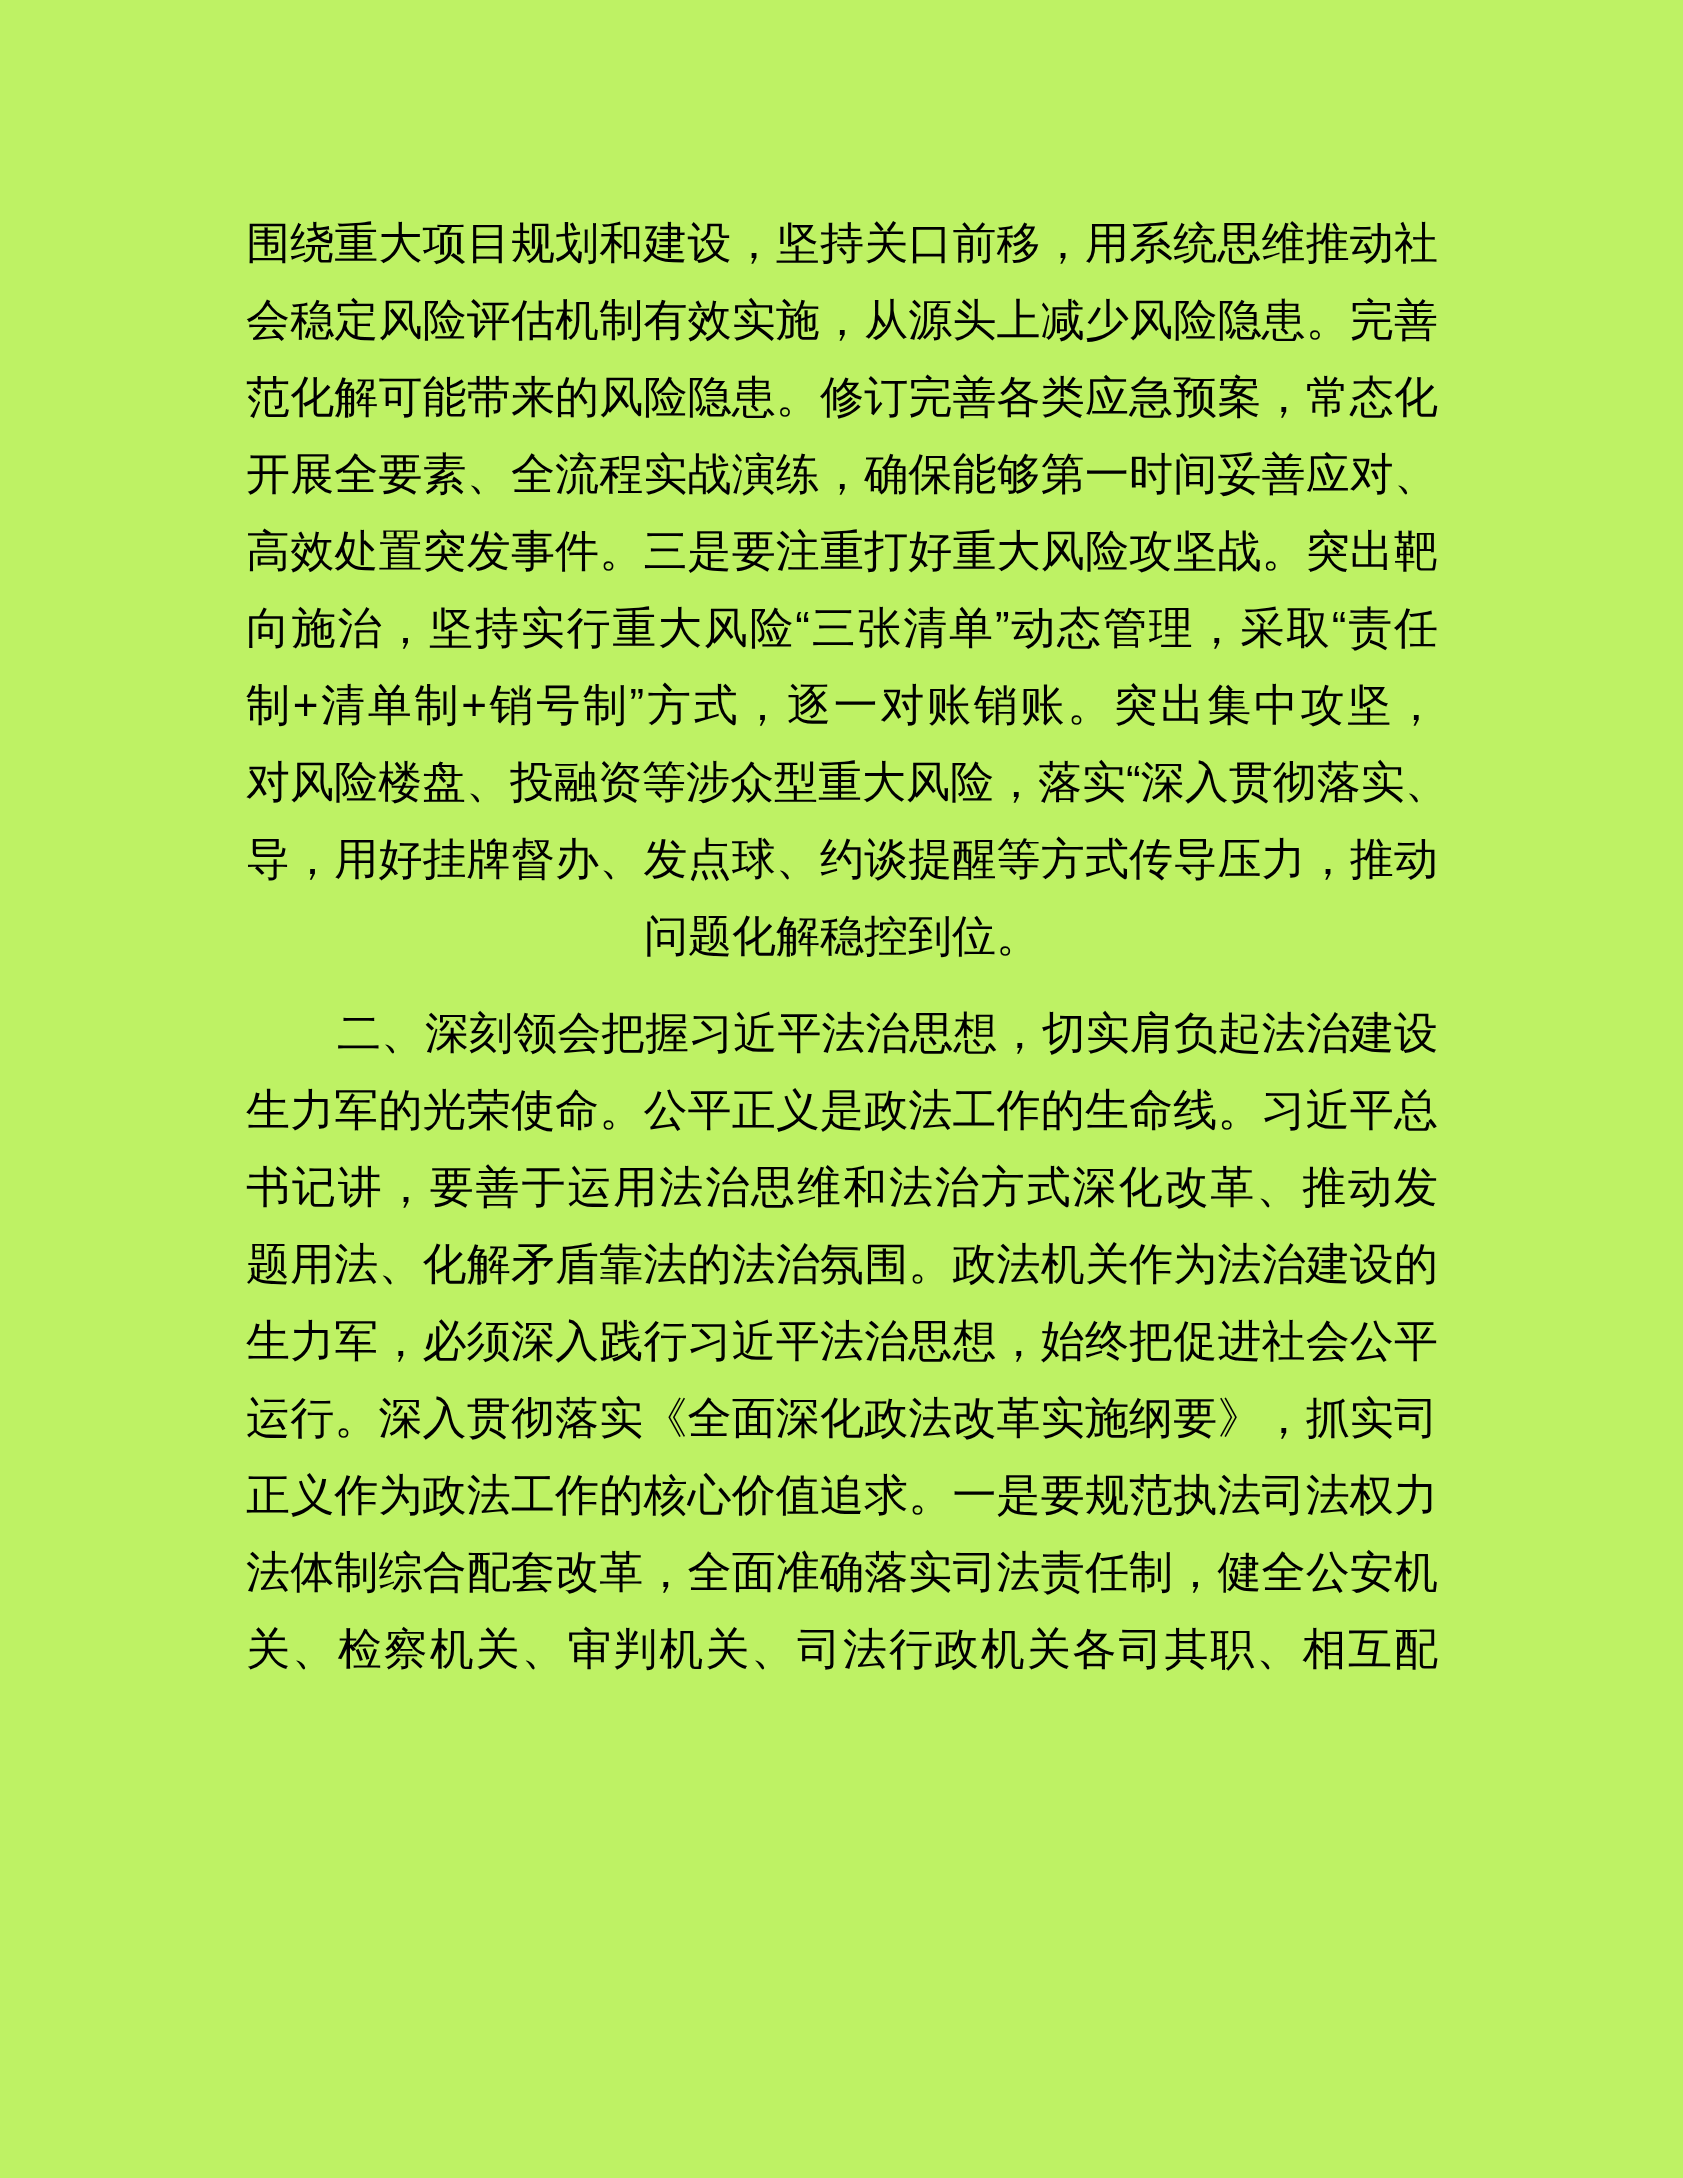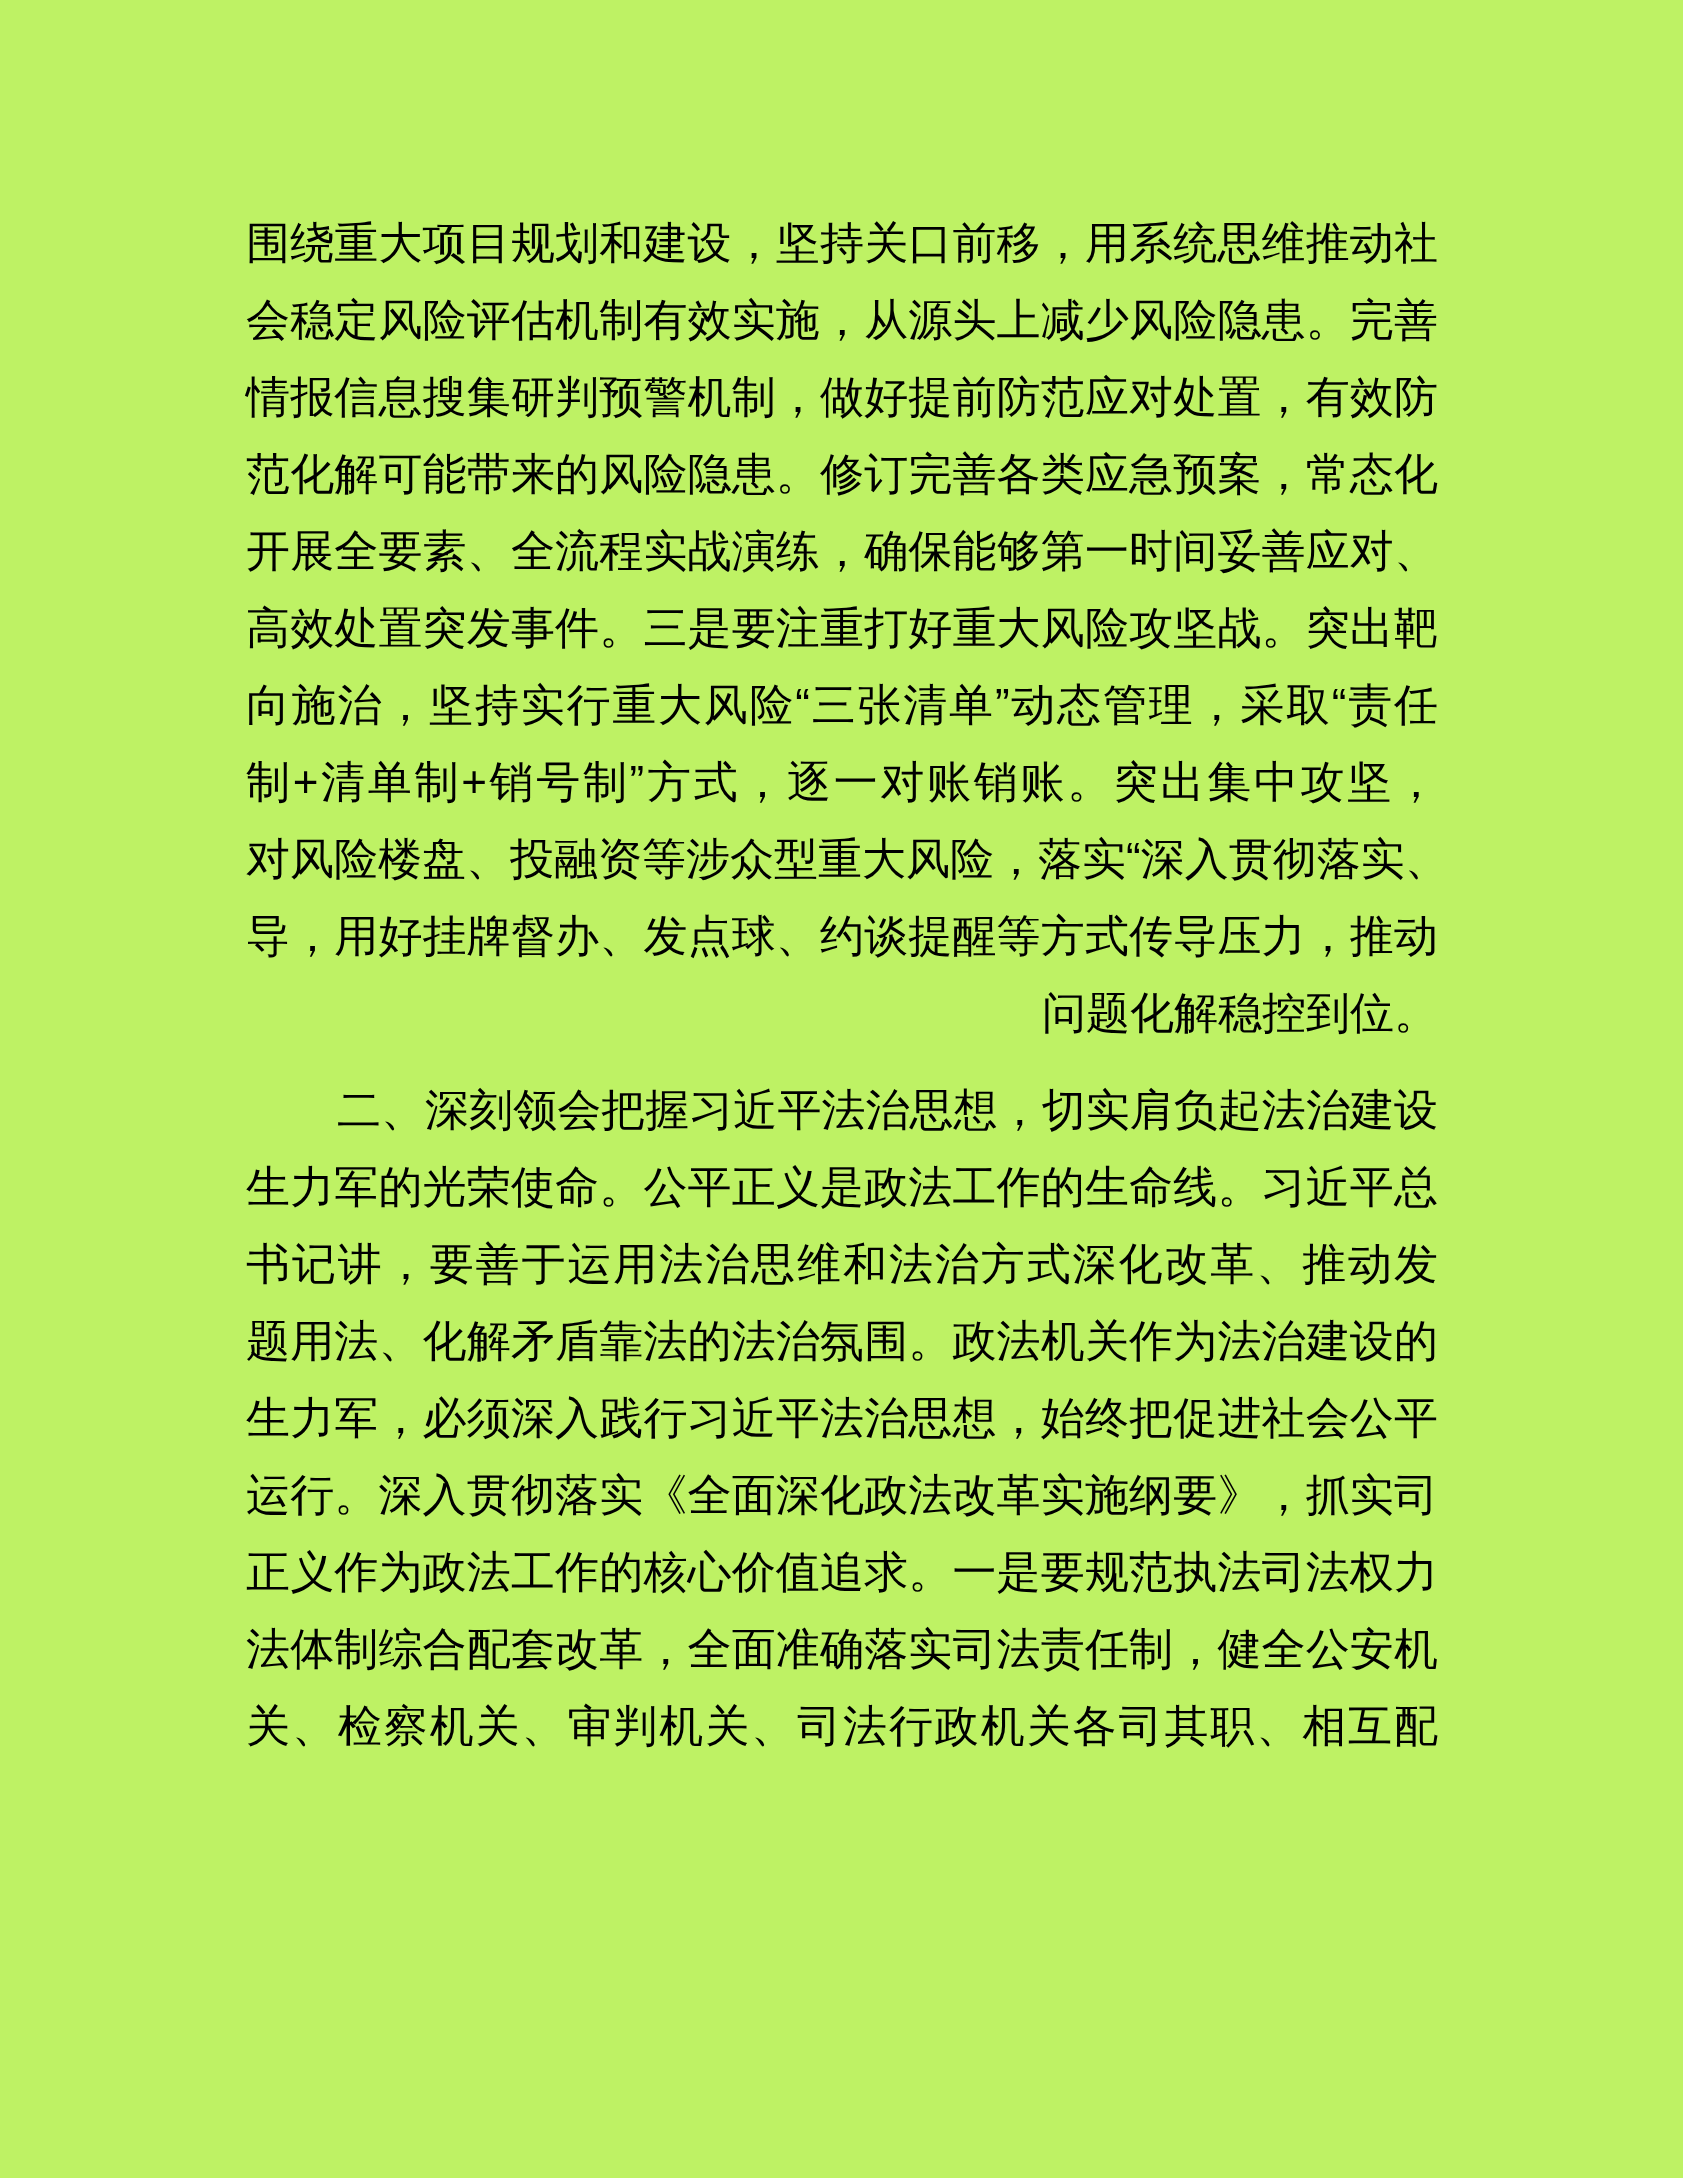--- a/index.html
+++ b/index.html
@@ -33,36 +33,35 @@
     height: 77px;
     line-height: 77px;
     font-size: 44px;
     font-weight: 400;
     color: #000000;
     white-space: nowrap;
     text-align: justify;
     text-align-last: justify;
   }
   .line.no-just {
-    text-align: right;
+    text-align: center;
     text-align-last: auto;
   }
   .line.indent {
     text-indent: 91px;
   }
 </style>
 </head>
 <body>
 
 <div class="page">
   <div class="textblock">
       <div class="para">
         <div class="line">围绕重大项目规划和建设，坚持关口前移，用系统思维推动社</div>
         <div class="line">会稳定风险评估机制有效实施，从源头上减少风险隐患。完善</div>
-        <div class="line">情报信息搜集研判预警机制，做好提前防范应对处置，有效防</div>
         <div class="line">范化解可能带来的风险隐患。修订完善各类应急预案，常态化</div>
         <div class="line">开展全要素、全流程实战演练，确保能够第一时间妥善应对、</div>
         <div class="line">高效处置突发事件。三是要注重打好重大风险攻坚战。突出靶</div>
         <div class="line">向施治，坚持实行重大风险“三张清单”动态管理，采取“责任</div>
         <div class="line">制+清单制+销号制”方式，逐一对账销账。突出集中攻坚，</div>
         <div class="line">对风险楼盘、投融资等涉众型重大风险，落实“深入贯彻落实、</div>
         <div class="line">导，用好挂牌督办、发点球、约谈提醒等方式传导压力，推动</div>
         <div class="line no-just">问题化解稳控到位。</div>
       </div>
       <div class="para space-before">

